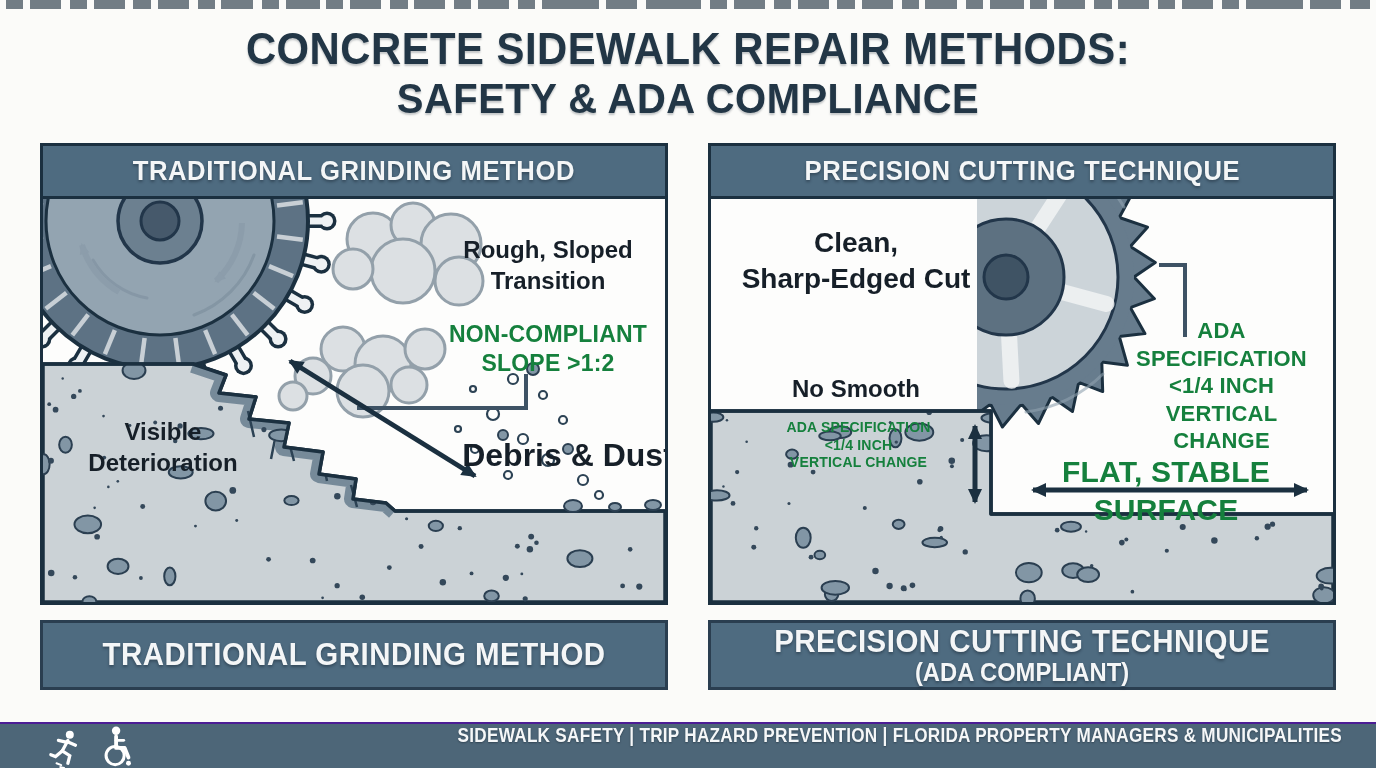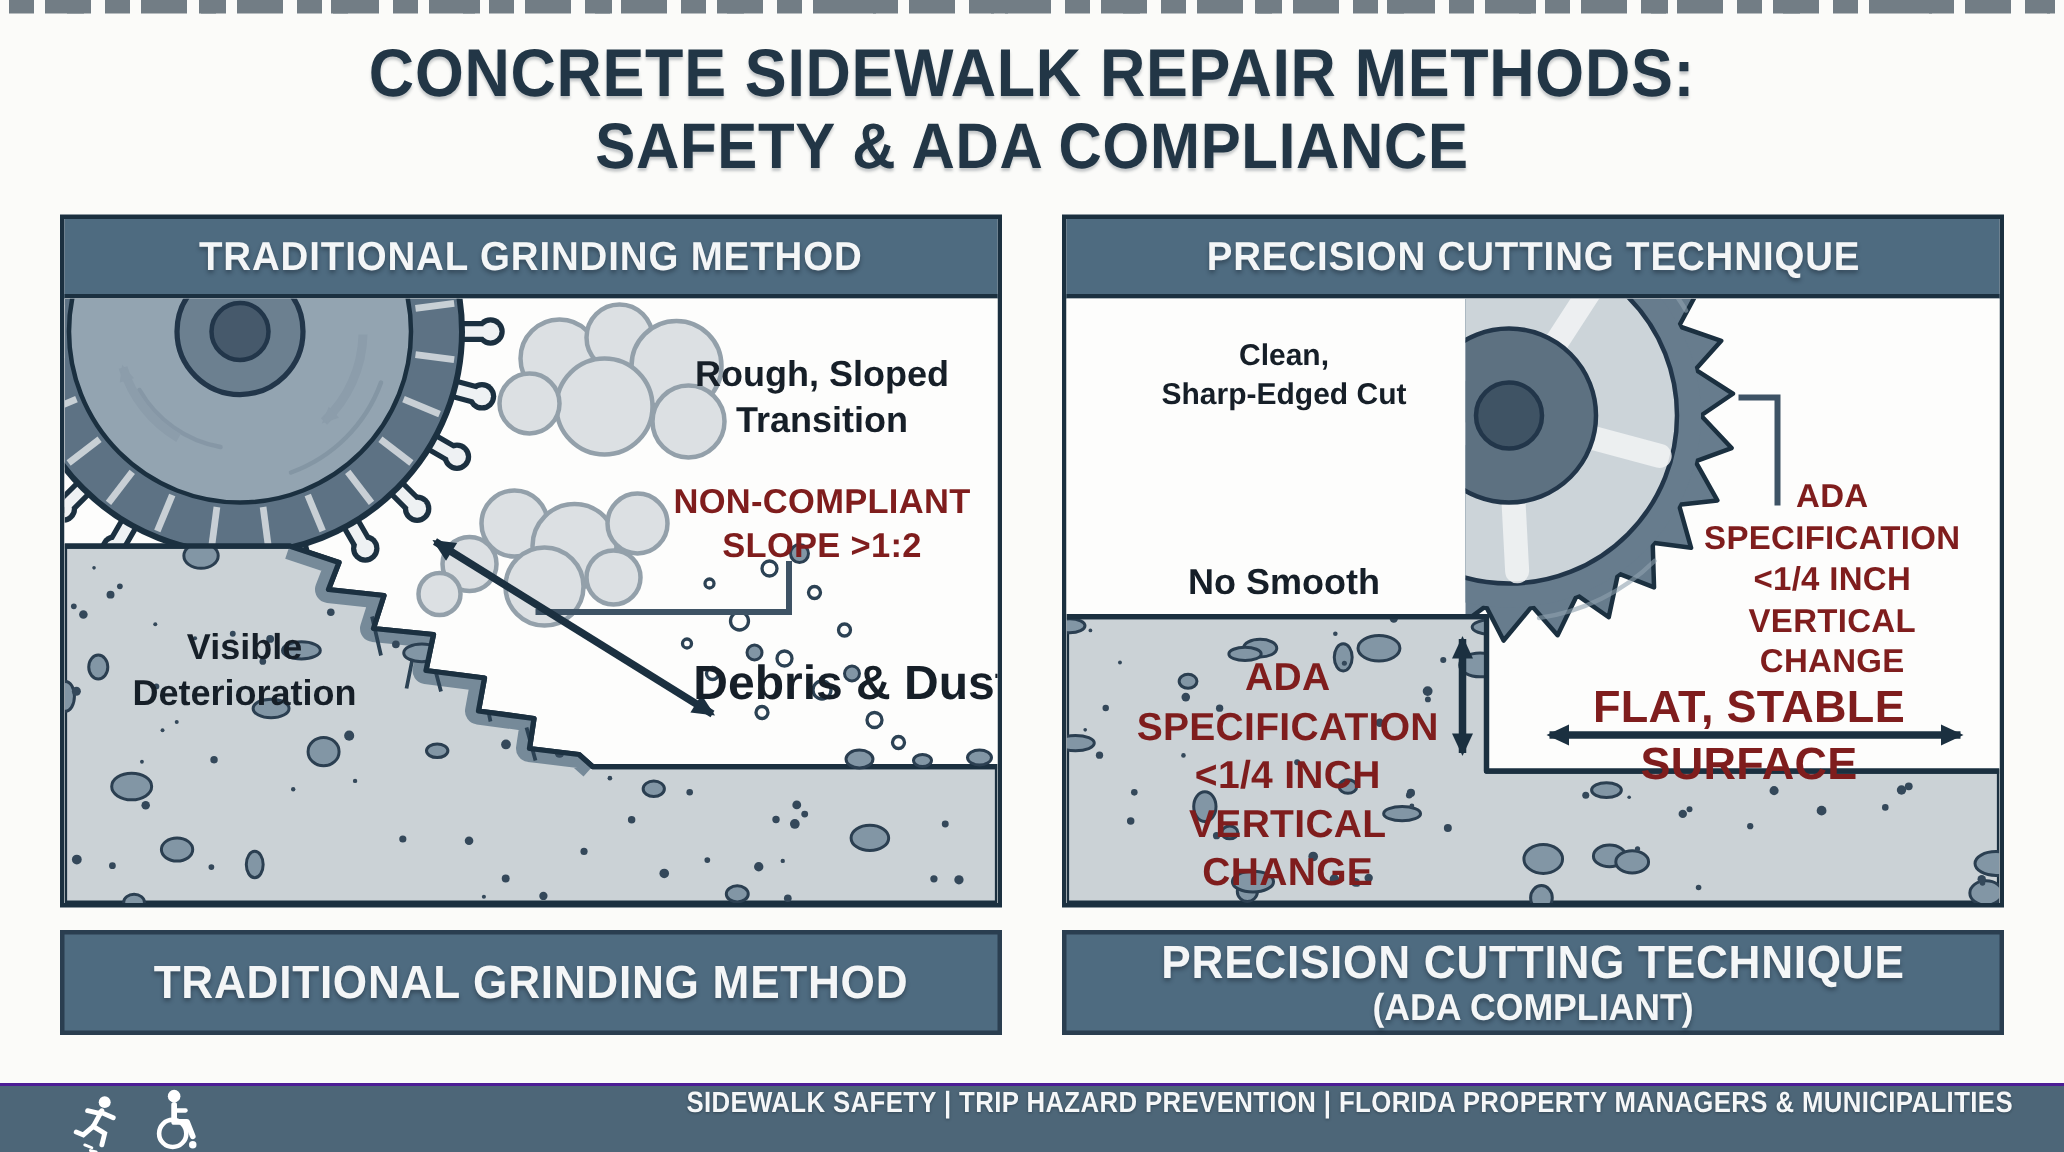--- a/index.html
+++ b/index.html
@@ -24,21 +24,21 @@
   .panel-header{height:50px;line-height:50px;background:var(--bar,#4e6b80);
     border-bottom:3px solid var(--border,#1b3040);text-align:center;color:#f4f6f7;
     font-weight:800;font-size:27px;letter-spacing:.6px;transform-origin:center;
     text-shadow:0 2px 3px rgba(15,25,35,.4);}
   .panel-header span{display:inline-block;transform:scaleX(.95);}
   .figure{position:relative;width:622px;height:403px;overflow:hidden;background:#fdfdfc;}
   .figure svg{position:absolute;left:0;top:0;}
 
   .lbl{position:absolute;white-space:pre-line;text-align:center;color:var(--label,#161f28);
     font-weight:600;line-height:1.28;}
-  .lbl.caps{font-weight:800;letter-spacing:.2px;color:#7f1d1d;}
+  .lbl.caps{font-weight:800;letter-spacing:.2px;color:#15803d;}
 
   .caption-bar{position:absolute;top:620px;width:628px;height:70px;background:var(--bar,#4e6b80);
     border:3px solid #2a3e50;box-sizing:border-box;color:#f4f6f7;text-align:center;
     display:flex;flex-direction:column;justify-content:center;
     text-shadow:0 2px 3px rgba(15,25,35,.4);}
   .caption-bar.left{left:40px;} .caption-bar.right{left:708px;}
   .caption-bar .c1{font-size:31px;font-weight:800;line-height:34px;transform:scaleX(.95);letter-spacing:.5px;}
   .caption-bar .c2{font-size:25px;font-weight:800;line-height:27px;transform:scaleX(.95);}
 
   .footer{position:absolute;left:0;top:722px;width:1376px;height:46px;
@@ -486,24 +486,24 @@
             <circle cx="375.11333441734314" cy="332.47276055812836" r="1.2015024900436402" fill="#34485a"></circle>
             <circle cx="471.7672806372866" cy="291.66807186603546" r="1.8096283197402954" fill="#34485a"></circle>
             <circle cx="344.12517952919006" cy="268.75547087192535" r="1.48017361164093" fill="#34485a"></circle>
             <circle cx="26.14904087781906" cy="273.04786652326584" r="2.134713113307953" fill="#34485a"></circle>
           </g>
           <polyline points="0,212 280,212 280,315 622,315" fill="none" stroke="#1b3040" stroke-width="3.5" stroke-linejoin="round"></polyline>
           <polyline points="448,66 474,66 474,138" fill="none" stroke="#3e5365" stroke-width="4"></polyline>
           <line x1="264" y1="227" x2="264" y2="303" stroke="#1b3040" stroke-width="5" marker-end="url(#ahRe)" marker-start="url(#ahRs)"></line>
           <line x1="322" y1="291" x2="596" y2="291" stroke="#1b3040" stroke-width="5" marker-end="url(#ahRe)" marker-start="url(#ahRs)"></line>
         </svg>
-      <div class="lbl" style="left:30px;top:26px;width:230px;font-size:20px;">Clean,
+      <div class="lbl" style="left:30px;top:26px;width:230px;font-size:28px;">Clean,
 Sharp-Edged Cut</div>
       <div class="lbl" style="left:45px;top:175px;width:200px;font-size:24px;">No Smooth</div>
-      <div class="lbl caps" style="left:25px;top:236px;width:245px;font-size:26px;line-height:1.25;">ADA SPECIFICATION
+      <div class="lbl caps" style="left:25px;top:220px;width:245px;font-size:14px;line-height:1.25;">ADA SPECIFICATION
 &lt;1/4 INCH
 VERTICAL CHANGE</div>
       <div class="lbl caps" style="left:413px;top:118px;width:195px;font-size:22px;line-height:1.25;">ADA
 SPECIFICATION
 &lt;1/4 INCH
 VERTICAL
 CHANGE</div>
       <div class="lbl caps" style="left:300px;top:254px;width:310px;font-size:30px;">FLAT, STABLE SURFACE</div>
     </div>
   </div>

